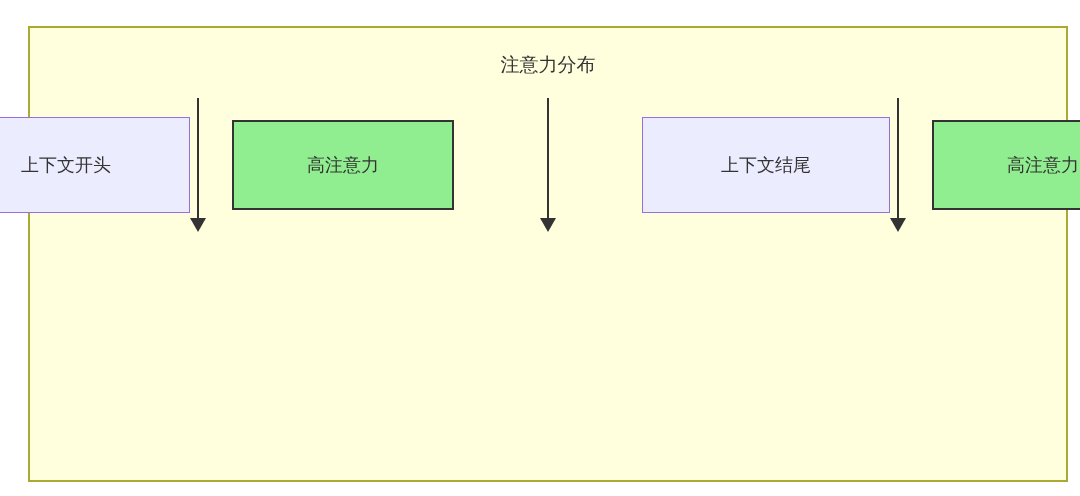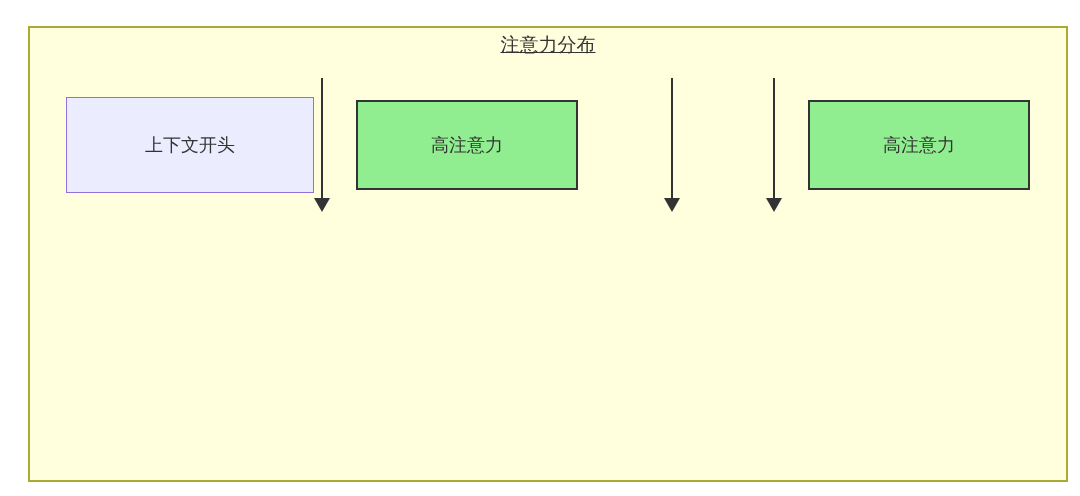--- a/index.html
+++ b/index.html
@@ -15,26 +15,25 @@
     position: absolute;
     left: 28px;
     top: 26px;
     width: 1036px;
     height: 452px;
     background: #ffffde;
     border: 2px solid #aaaa33;
     box-sizing: content-box;
   }
   .cluster-title {
-    margin-top: 4px;
+    margin-top: 24px;
     text-align: center;
     font-size: 19px;
     font-weight: 400;
     color: #333333;
-    text-decoration: underline;
   }
   .columns {
     display: flex;
     justify-content: center;
     gap: 86px;
     margin-top: 20px;
   }
   .column {
     display: flex;
     align-items: center;
@@ -98,20 +97,21 @@
     </div>
 
     <div class="column">
       <div class="arrow">
         <div class="shaft"></div>
         <div class="head"></div>
       </div>
     </div>
 
     <div class="column">
+      <div class="node source">上下文结尾</div>
       <div class="arrow">
         <div class="shaft"></div>
         <div class="head"></div>
       </div>
       <div class="node target high">高注意力</div>
     </div>
 
   </div>
 </div>
 

